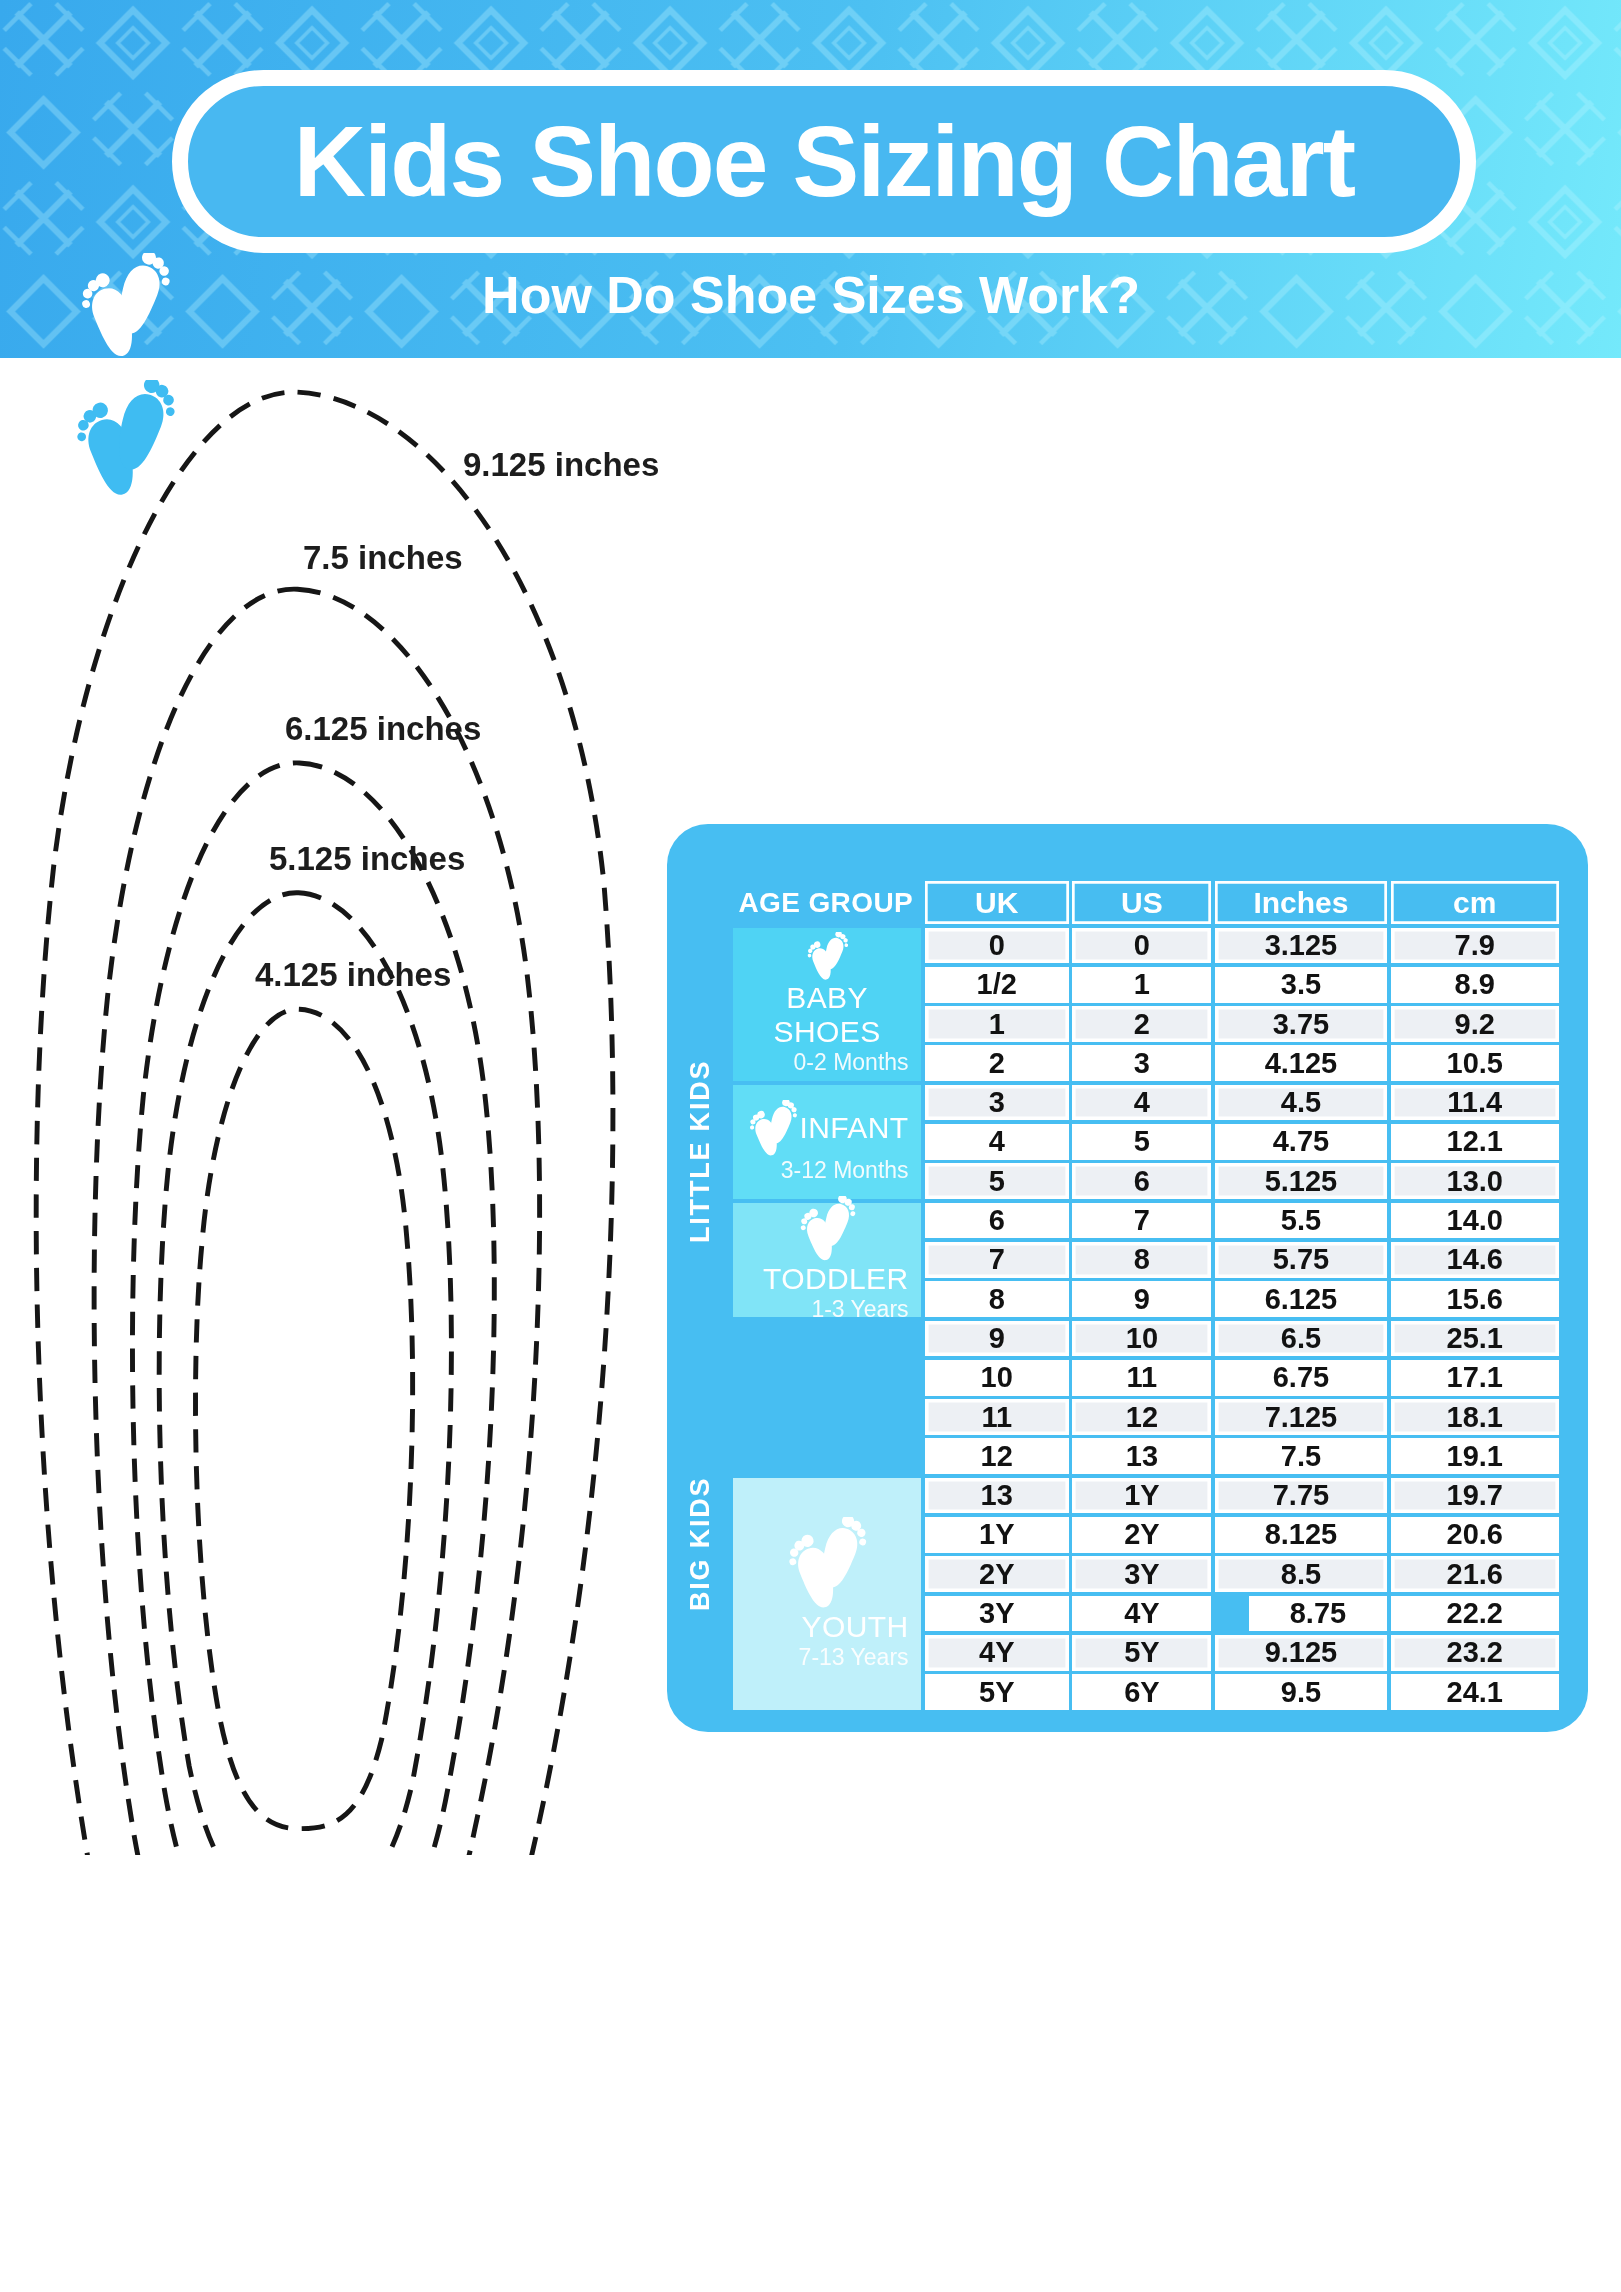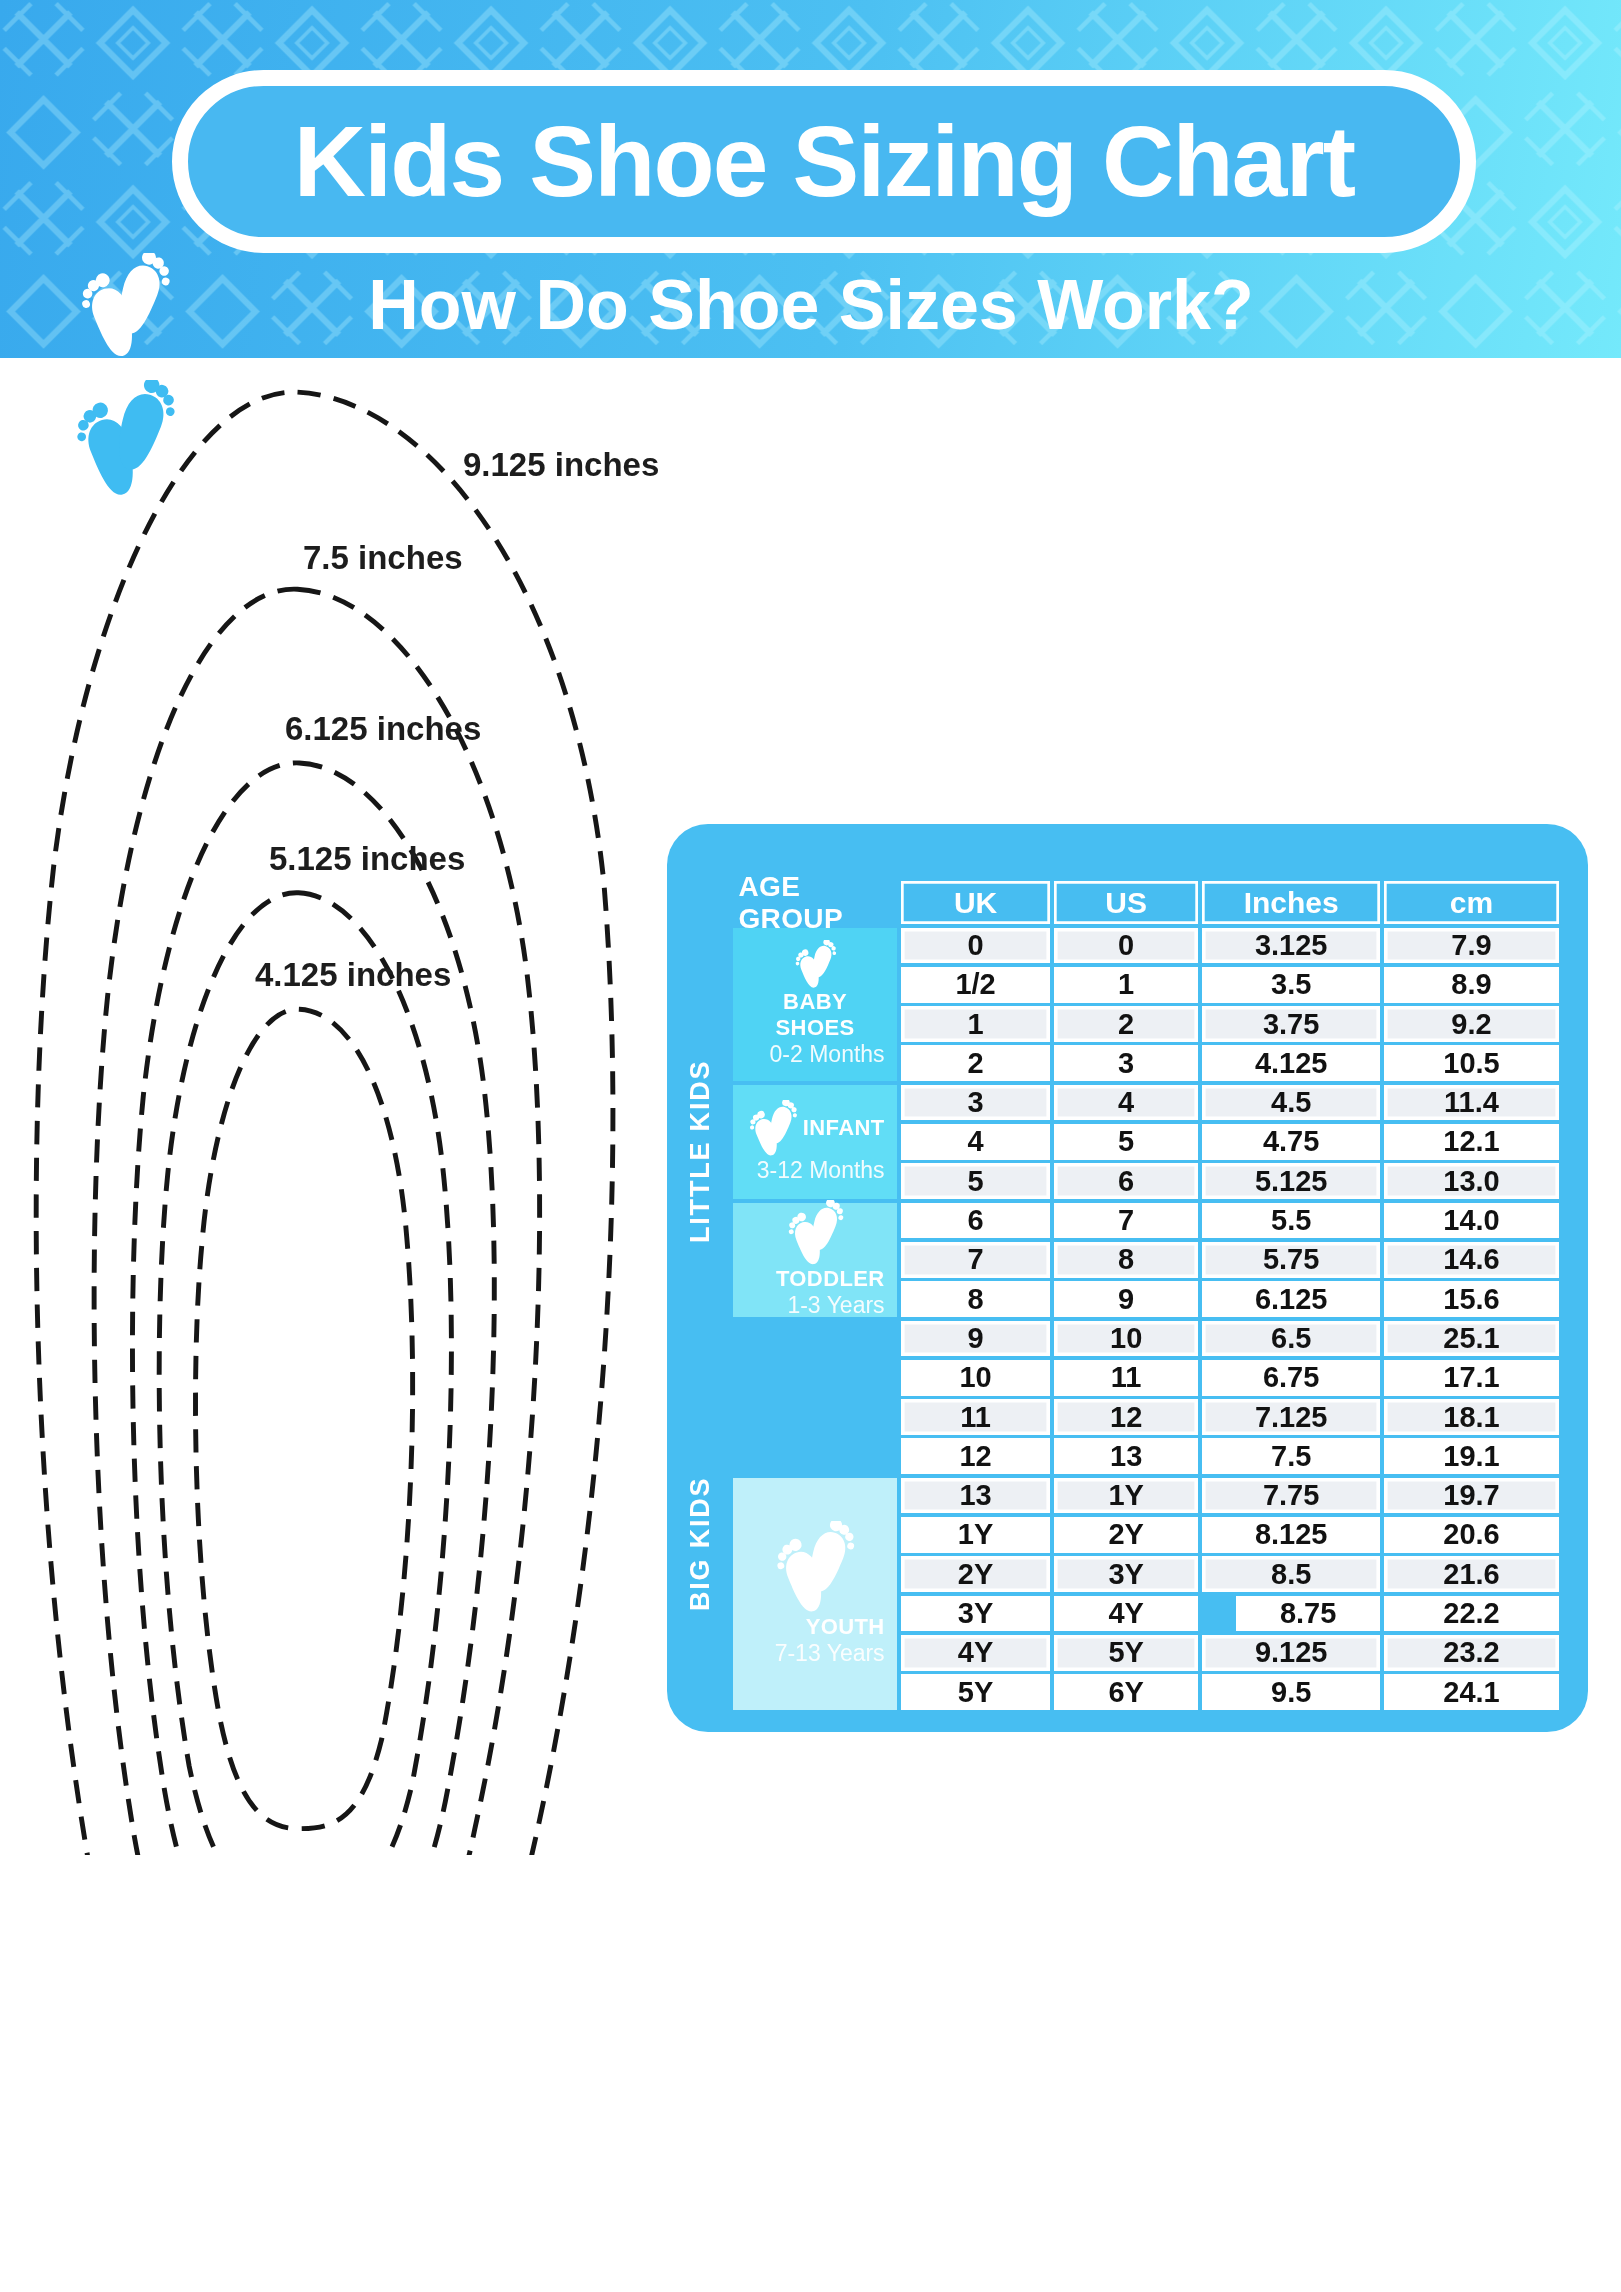--- a/index.html
+++ b/index.html
@@ -9,21 +9,21 @@
   .band{position:absolute;left:0;width:1622px;background:linear-gradient(98deg,#38a9ed 0%,#4cc0f2 52%,#74e9fb 100%);}
   .band.top{top:0;height:358px;}
   .band.bottom{top:2192px;height:100px;}
   .band svg.pat{position:absolute;inset:0;width:100%;height:100%;}
   
   .title-pill{position:absolute;left:172px;top:70px;width:1304px;height:183px;box-sizing:border-box;
               border:16px solid #ffffff;border-radius:107px;background:#48b8f1;
               display:flex;align-items:center;justify-content:center;}
   .title-pill h1{margin:0;color:#ffffff;font-size:100px;font-weight:800;letter-spacing:-1.8px;white-space:nowrap;}
   .subtitle{position:absolute;left:0;top:265px;width:1622px;text-align:center;color:#ffffff;
-            font-size:70px;font-weight:700;}
+            font-size:52px;font-weight:700;}
   
   .feet{position:absolute;}
   
   .outlines{position:absolute;left:0;top:385px;}
   .outlines path{fill:none;stroke:#161616;stroke-width:5.5;stroke-dasharray:26 15;}
   .inch-label{position:absolute;color:#1d1d1d;font-size:33px;font-weight:600;white-space:nowrap;}
   
   .card{position:absolute;left:667px;top:824px;width:921px;height:908px;background:#47bef2;border-radius:41px;}
   .vlabel{position:absolute;left:0;width:66px;display:flex;align-items:center;justify-content:center;
           color:#ffffff;font-size:27px;font-weight:700;letter-spacing:1.8px;
@@ -31,21 +31,21 @@
   .grid{position:absolute;left:66px;top:57px;width:826px;height:829px;display:grid;
         grid-template-columns:182fr 166fr 160fr 198fr 194fr;
         grid-template-rows:43px repeat(20,1fr);gap:3.6px;}
   .gcell{display:flex;align-items:center;justify-content:center;}
   .agehead{justify-content:flex-start;color:#ffffff;font-size:28px;font-weight:700;letter-spacing:0.4px;padding-left:5.4px;}
   .colhead{background:#47bdf1;box-shadow:inset 0 0 0 2.7px #ffffff;color:#ffffff;font-size:30px;font-weight:800;}
   .dcell{font-size:29px;font-weight:600;color:#121212;box-shadow:inset 0 0 0 3.6px #ffffff;}
   .dcell.odd{background:#edf0f4;}
   .dcell.even{background:#ffffff;text-align:center;}
   .age{flex-direction:column;color:#ffffff;padding:5.4px 12.5px;box-sizing:border-box;}
-  .age .nm{font-size:22px;font-weight:700;width:100%;text-align:right;letter-spacing:0.4px;}
+  .age .nm{font-size:30px;font-weight:400;width:100%;text-align:right;letter-spacing:0.4px;}
   .age .rg{font-size:23px;font-weight:400;opacity:.92;width:100%;text-align:right;}
   .age.c0 .nm{text-align:center;}
   .age .irow{display:flex;align-items:center;justify-content:center;gap:0;width:100%;}
   .age svg{flex:0 0 auto;}
 </style>
 </head>
 <body>
 
 <div class="page">
 

